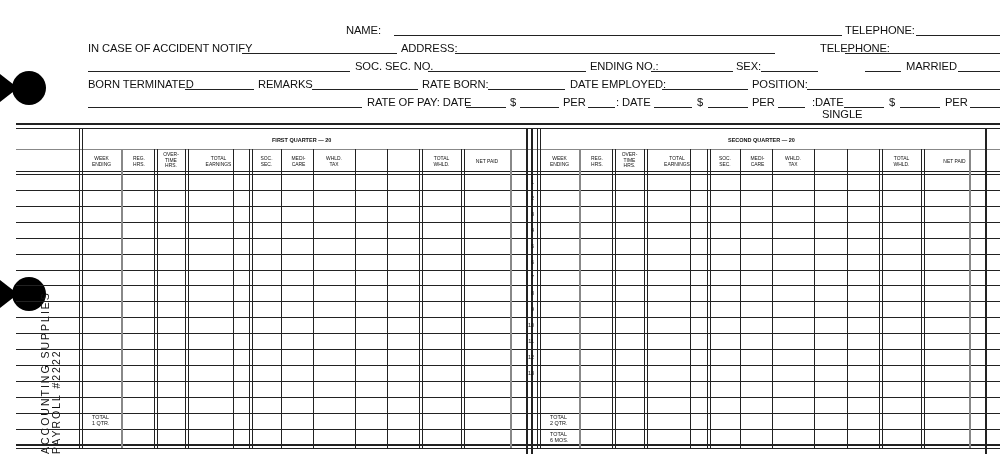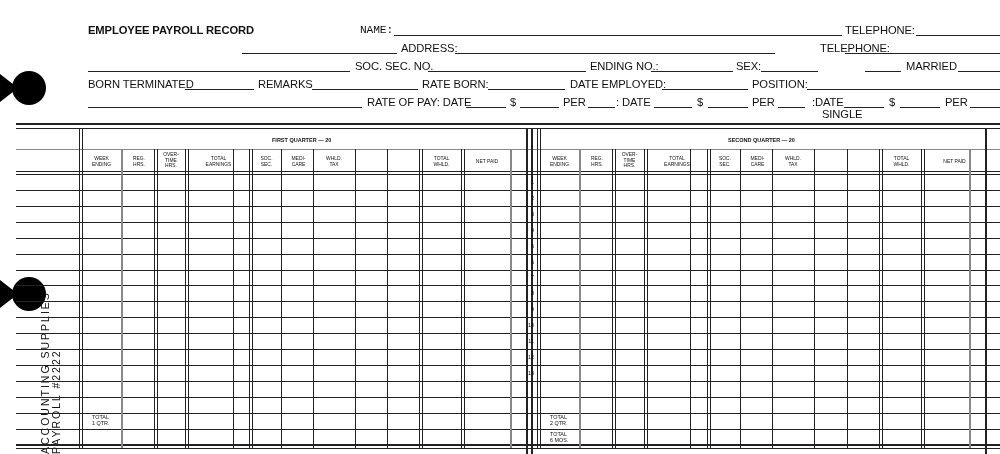--- a/index.html
+++ b/index.html
@@ -24,27 +24,27 @@
 </head>
 <body>
 
 <div class="punch-tri" style="left:0;top:74px;"></div>
 <div class="punch" style="left:12px;top:71px;"></div>
 <div class="punch-tri" style="left:0;top:280px;"></div>
 <div class="punch" style="left:12px;top:277px;"></div>
 
 <div class="hdr">
   <div class="hrow" style="top:0;width:912px;">
-    <span class="lbl title" style="left:0;">EMPLOYEE PAYROLL RECORD</span>
-    <span class="lbl" style="left:272px;font-family:Liberation Mono, monospace;">NAME:</span>
+    <span class="lbl" style="left:258px;">NAME:</span>
     <div class="ul" style="left:306px;width:448px;"></div>
     <span class="lbl" style="left:757px;">TELEPHONE:</span>
     <div class="ul" style="left:828px;width:84px;"></div>
   </div>
   <div class="hrow" style="top:18px;width:912px;">
+    <span class="lbl" style="left:0;">IN CASE OF ACCIDENT NOTIFY</span>
     <div class="ul" style="left:154px;width:155px;"></div>
     <span class="lbl" style="left:313px;">ADDRESS:</span>
     <div class="ul" style="left:367px;width:320px;"></div>
     <span class="lbl" style="left:732px;">TELEPHONE:</span>
     <div class="ul" style="left:757px;width:155px;"></div>
   </div>
   <div class="hrow" style="top:36px;width:912px;">
     <div class="ul" style="left:0;width:262px;"></div>
     <span class="lbl" style="left:267px;">SOC. SEC. NO.</span>
     <div class="ul" style="left:340px;width:158px;"></div>

